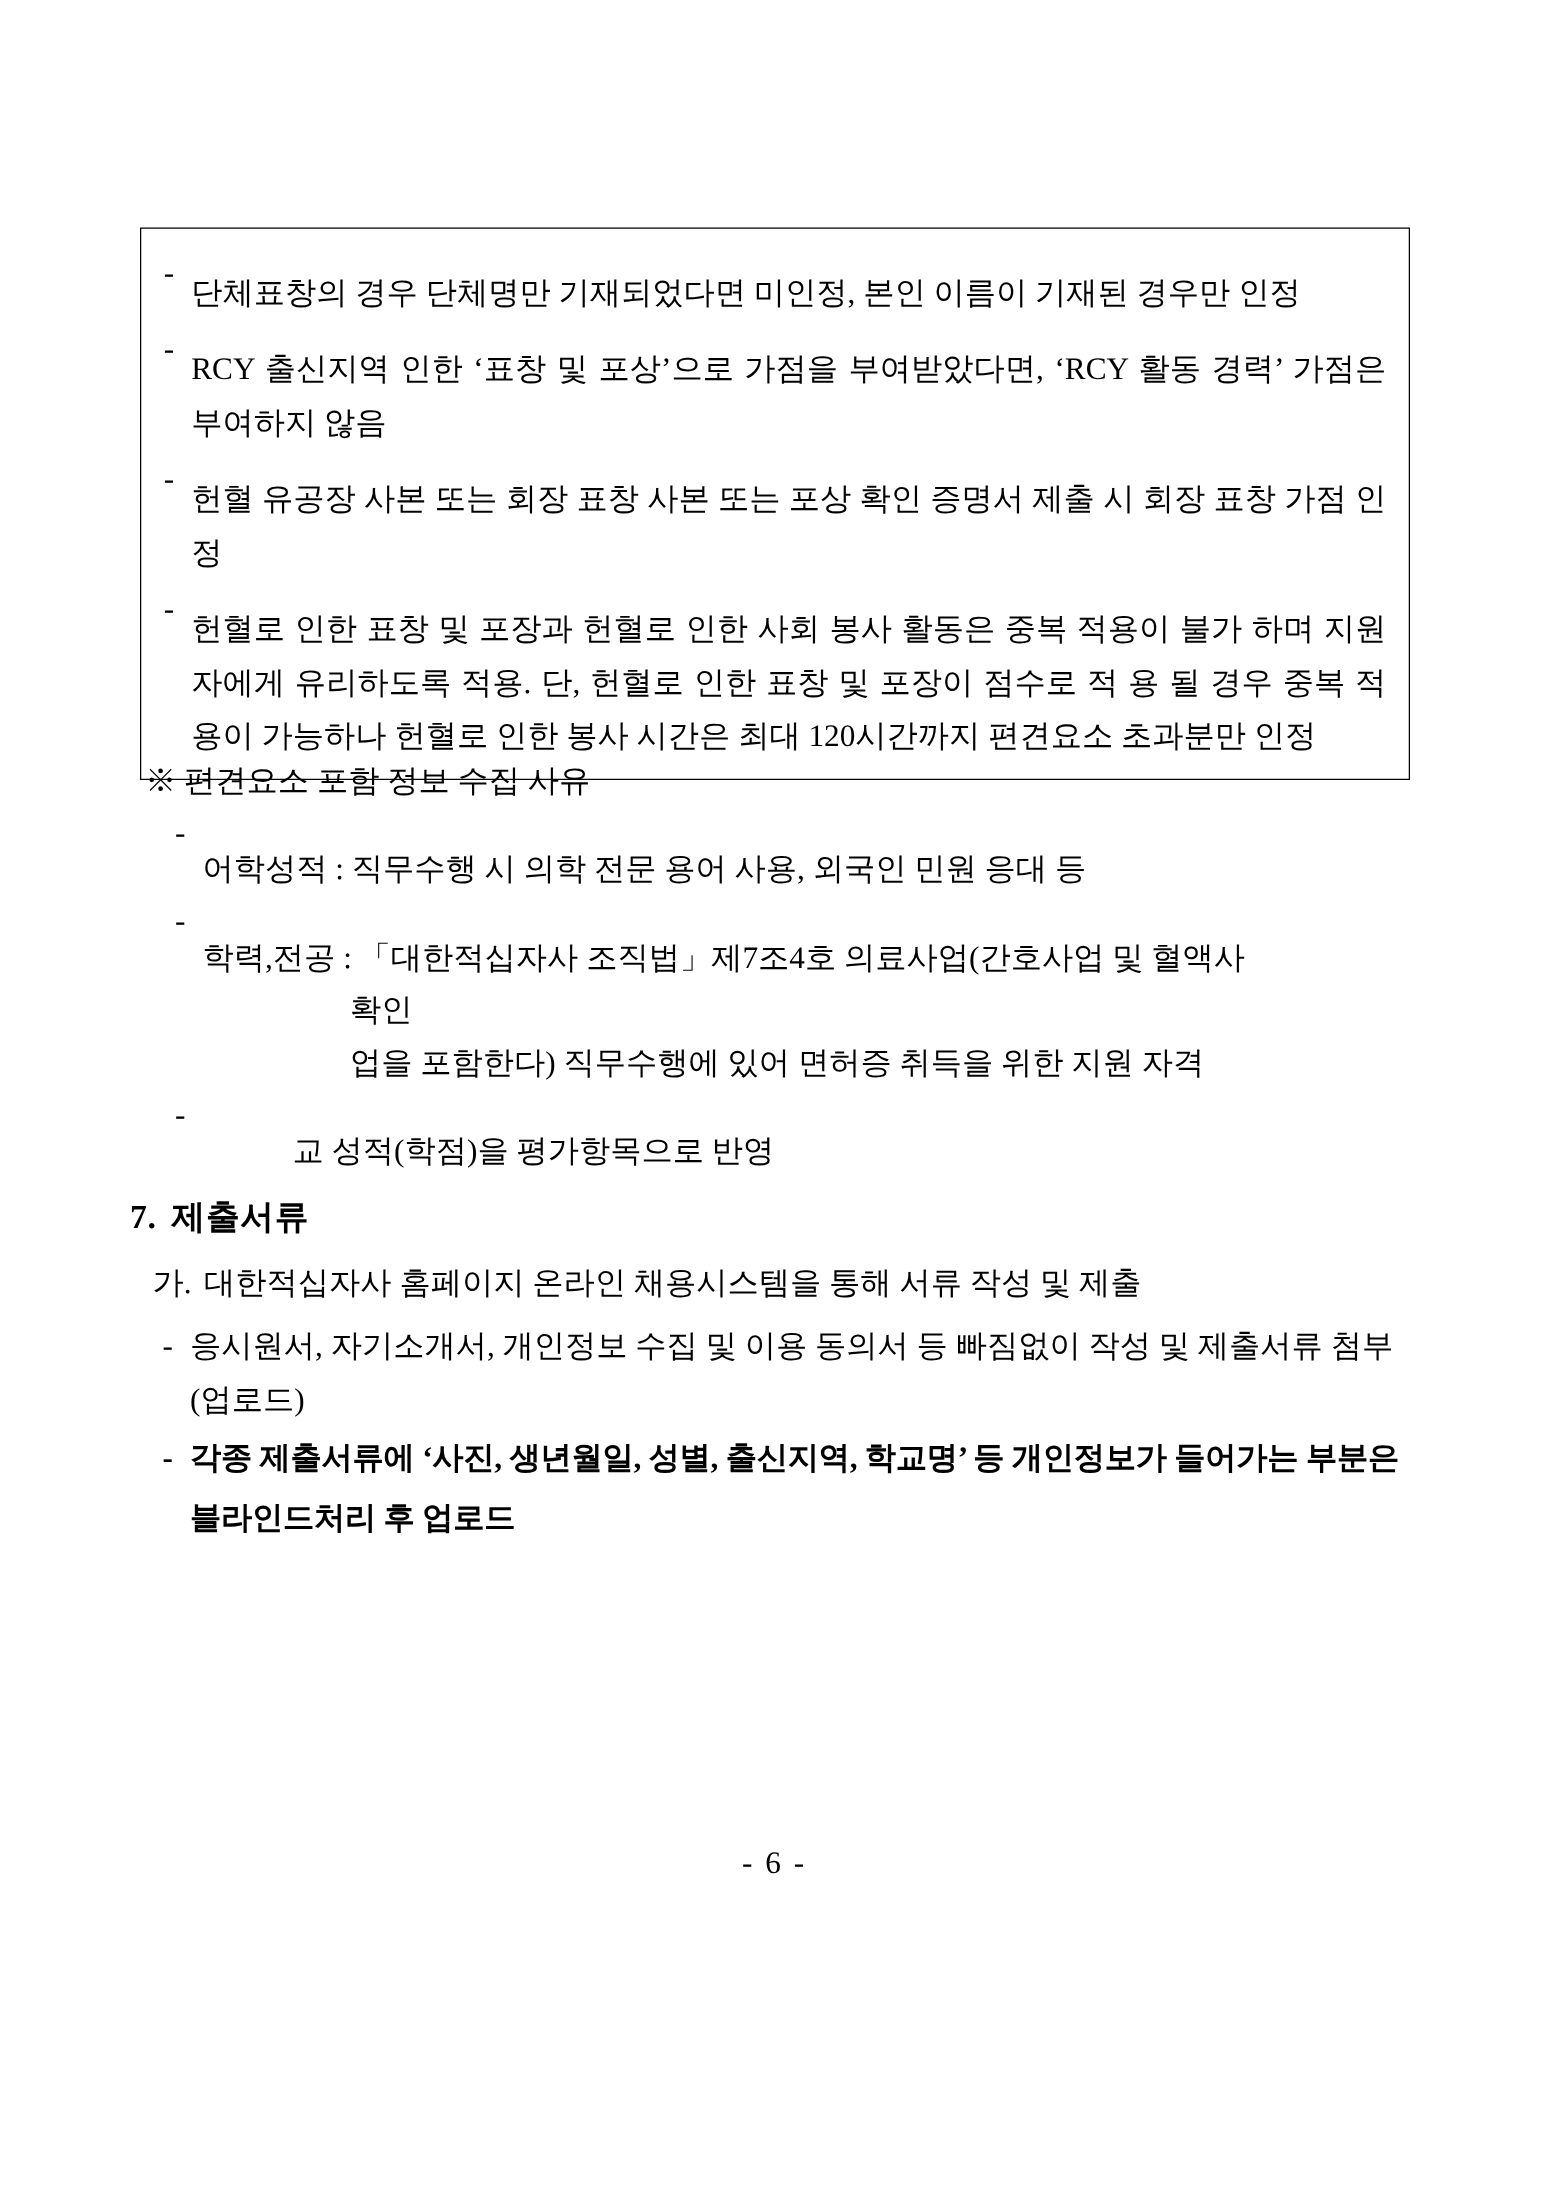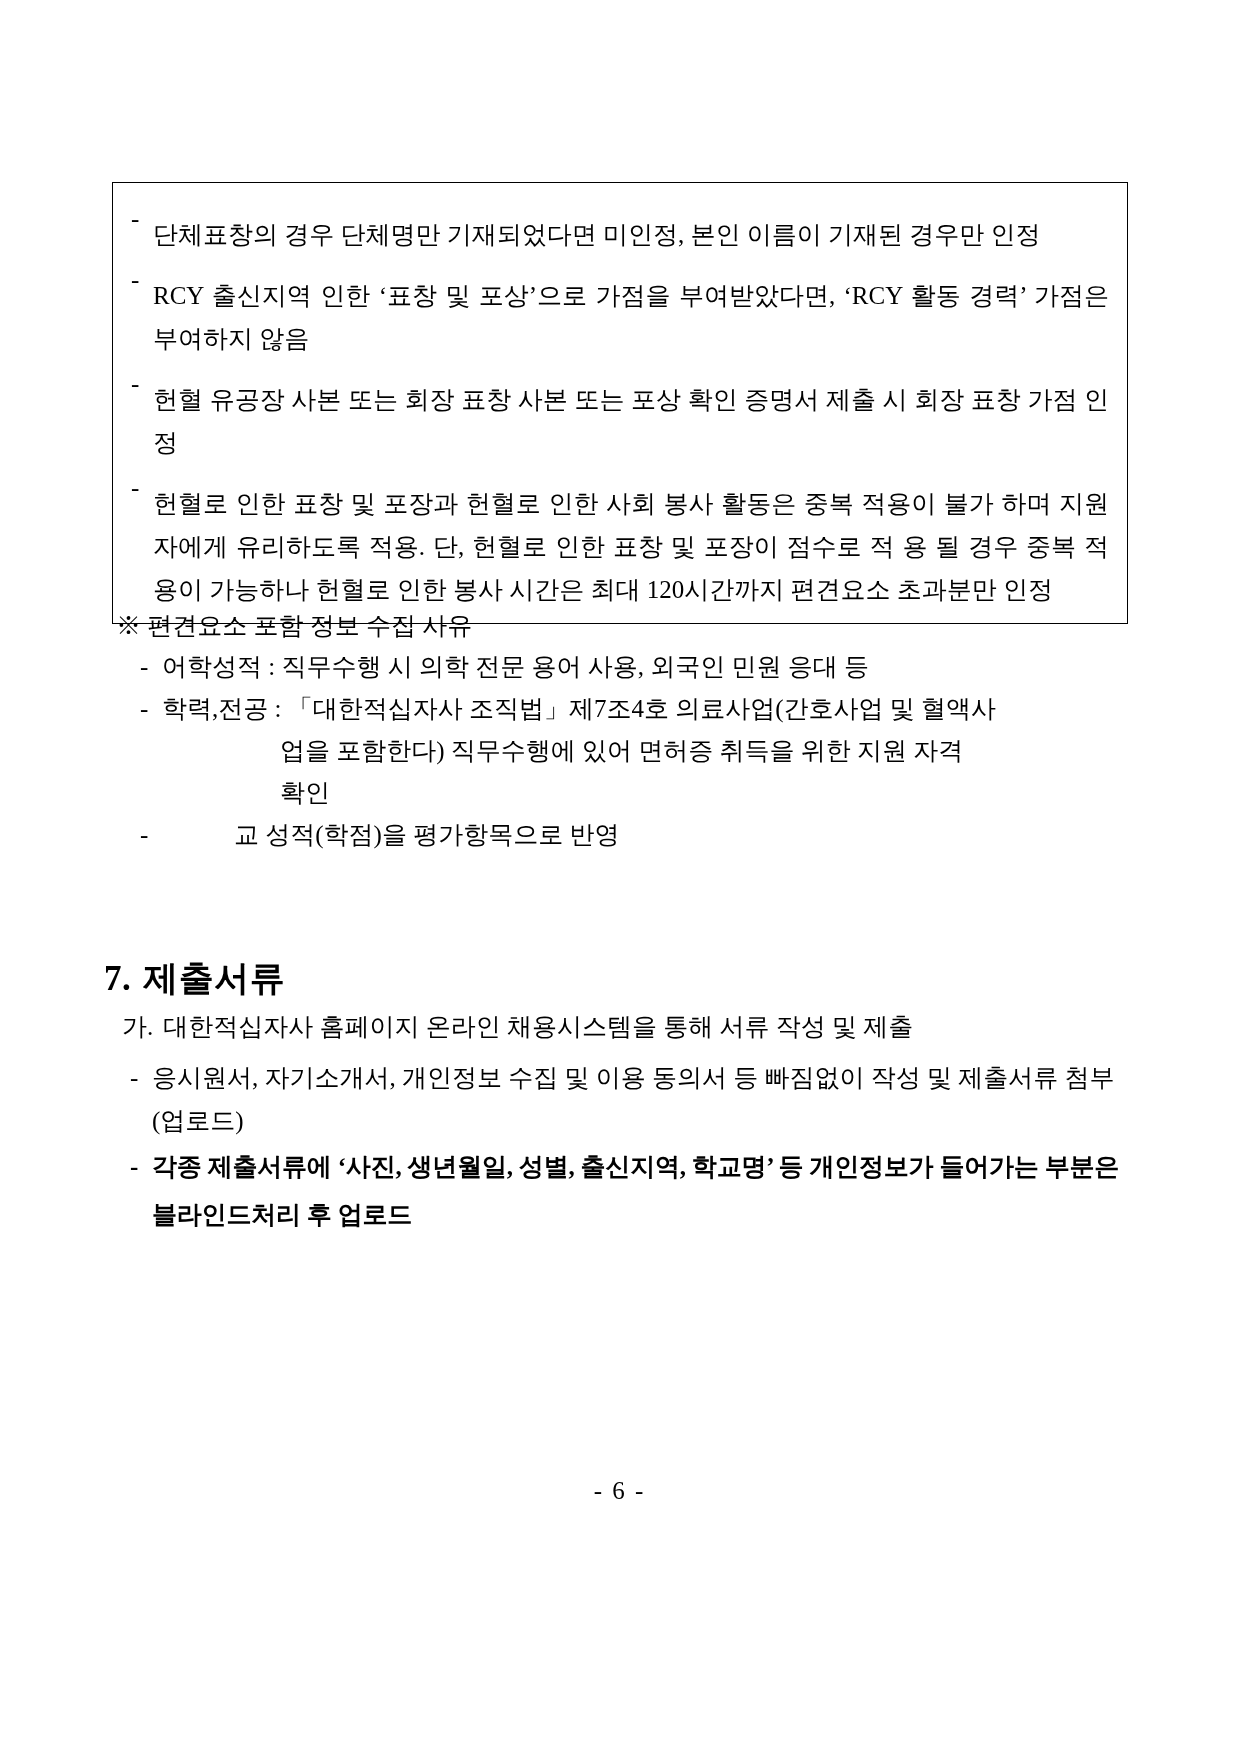--- a/index.html
+++ b/index.html
@@ -67,36 +67,37 @@
     font-size: 25px;
     line-height: 1.68;
     padding-left: 28px;
   }
   .note-li .dash {
     width: 22px;
     flex: none;
   }
   .note-li .txt {
     flex: 1;
+    margin-top: 29px;
   }
   .note-li .txt .cont {
     display: block;
     padding-left: 118px;
   }
   .note-li .txt .cont2 {
     display: block;
     padding-left: 72px;
   }
 
   
   .sec-head {
     position: absolute;
     left: 104px;
     top: 955px;
-    font-size: 35px;
+    font-size: 27px;
     font-weight: bold;
     letter-spacing: 0.5px;
   }
   .sec-head .num { margin-right: 12px; }
 
   .sub-a {
     position: absolute;
     left: 122px;
     top: 1006px;
     width: 1010px;
@@ -198,22 +199,22 @@
       <span class="dash">-</span>
       <span class="txt">
         <span>어학성적 : 직무수행 시 의학 전문 용어 사용, 외국인 민원 응대 등</span>
       </span>
     </div>
 
     <div class="note-li">
       <span class="dash">-</span>
       <span class="txt">
         <span>학력,전공 : 「대한적십자사 조직법」제7조4호 의료사업(간호사업 및 혈액사</span>
+        <span class="cont">확인</span>
         <span class="cont">업을 포함한다) 직무수행에 있어 면허증 취득을 위한 지원 자격</span>
-        <span class="cont">확인</span>
       </span>
     </div>
 
     <div class="note-li">
       <span class="dash">-</span>
       <span class="txt">
         <span class="cont2">교 성적(학점)을 평가항목으로 반영</span>
       </span>
     </div>
   </div>

